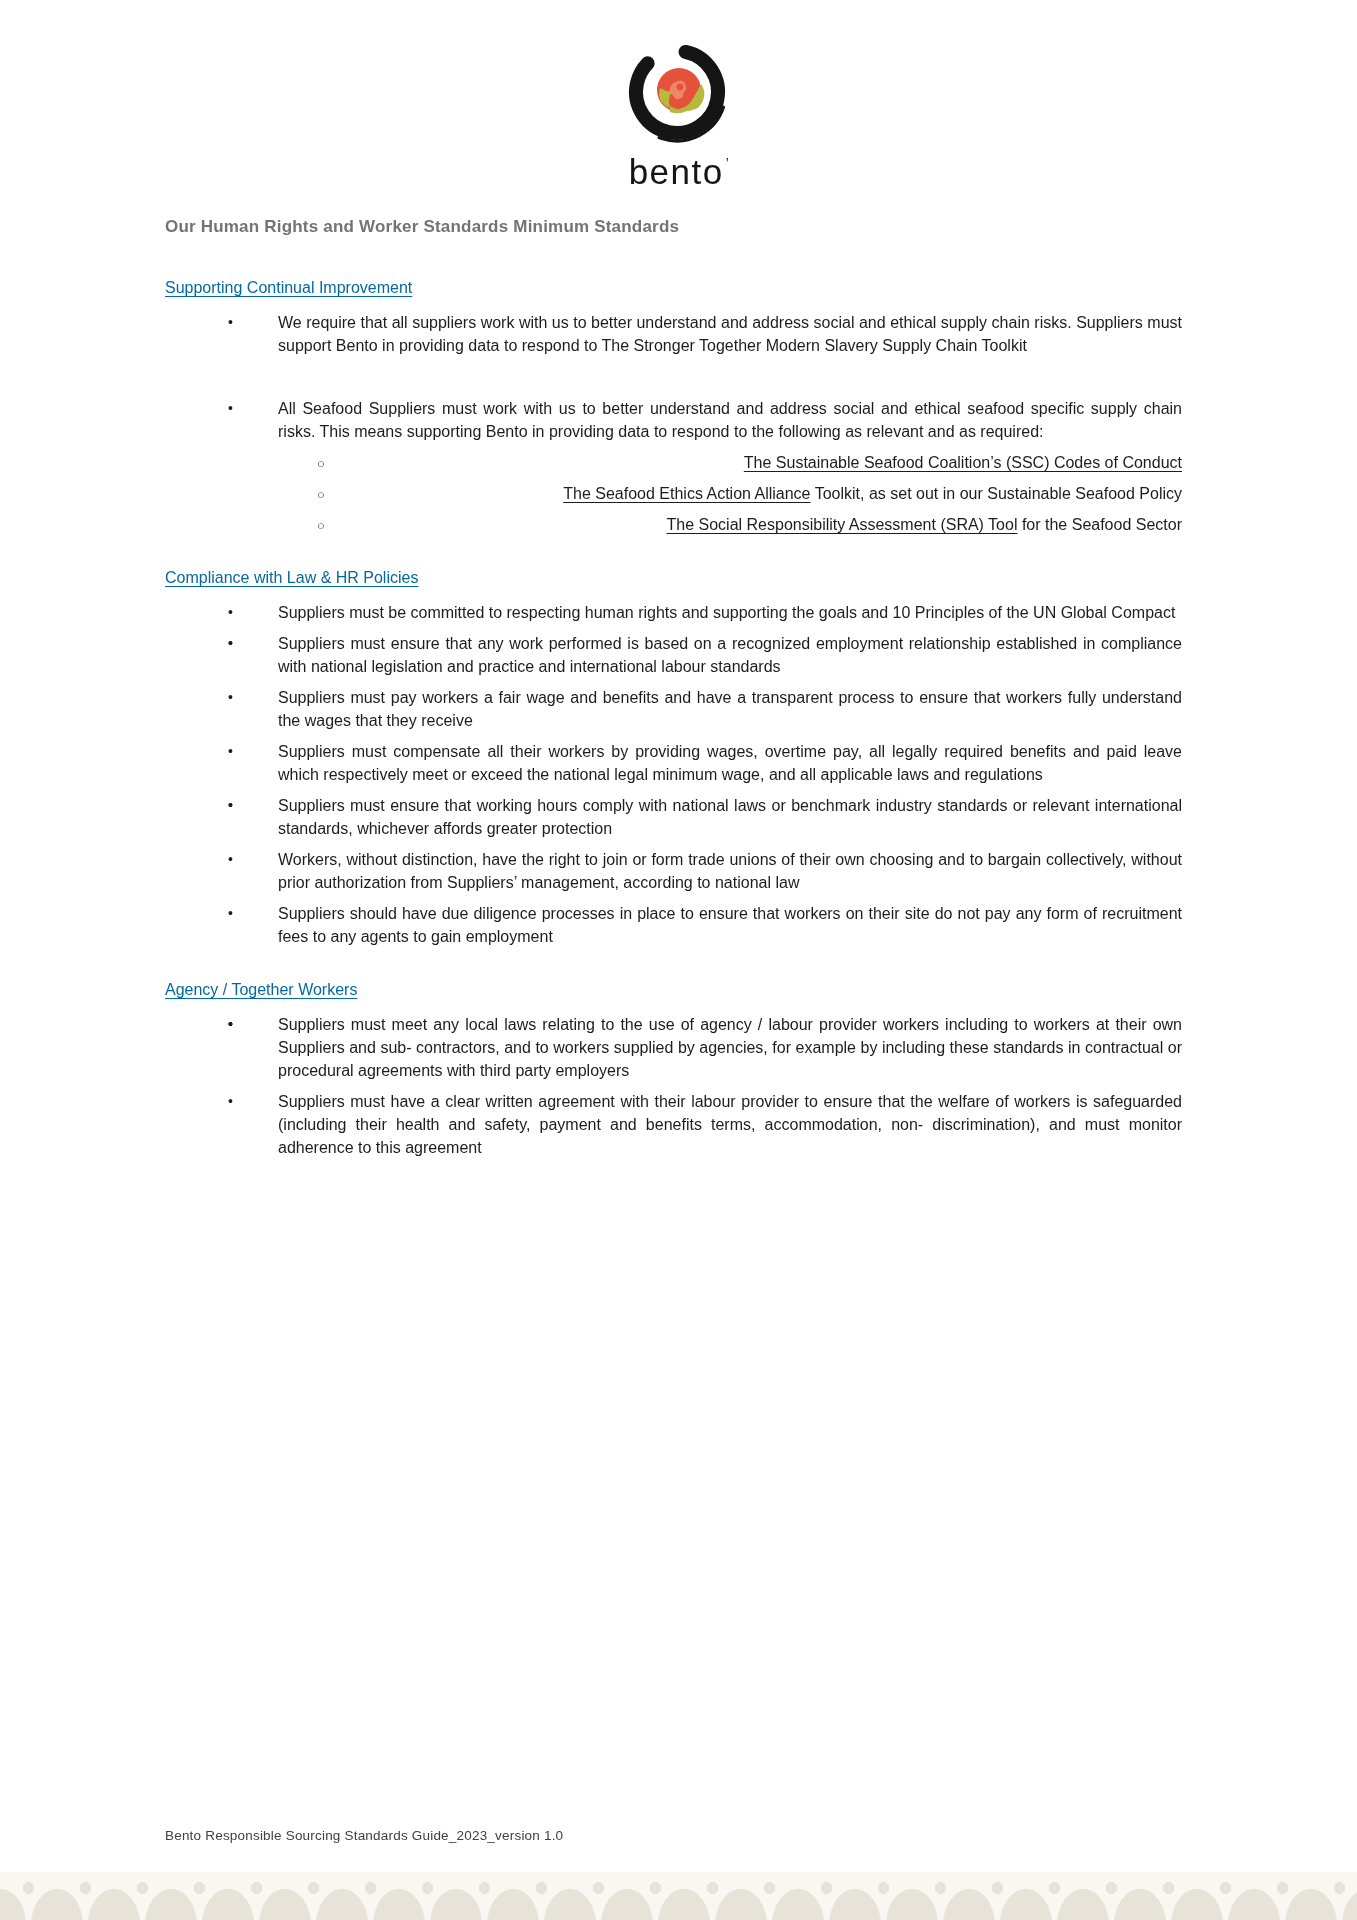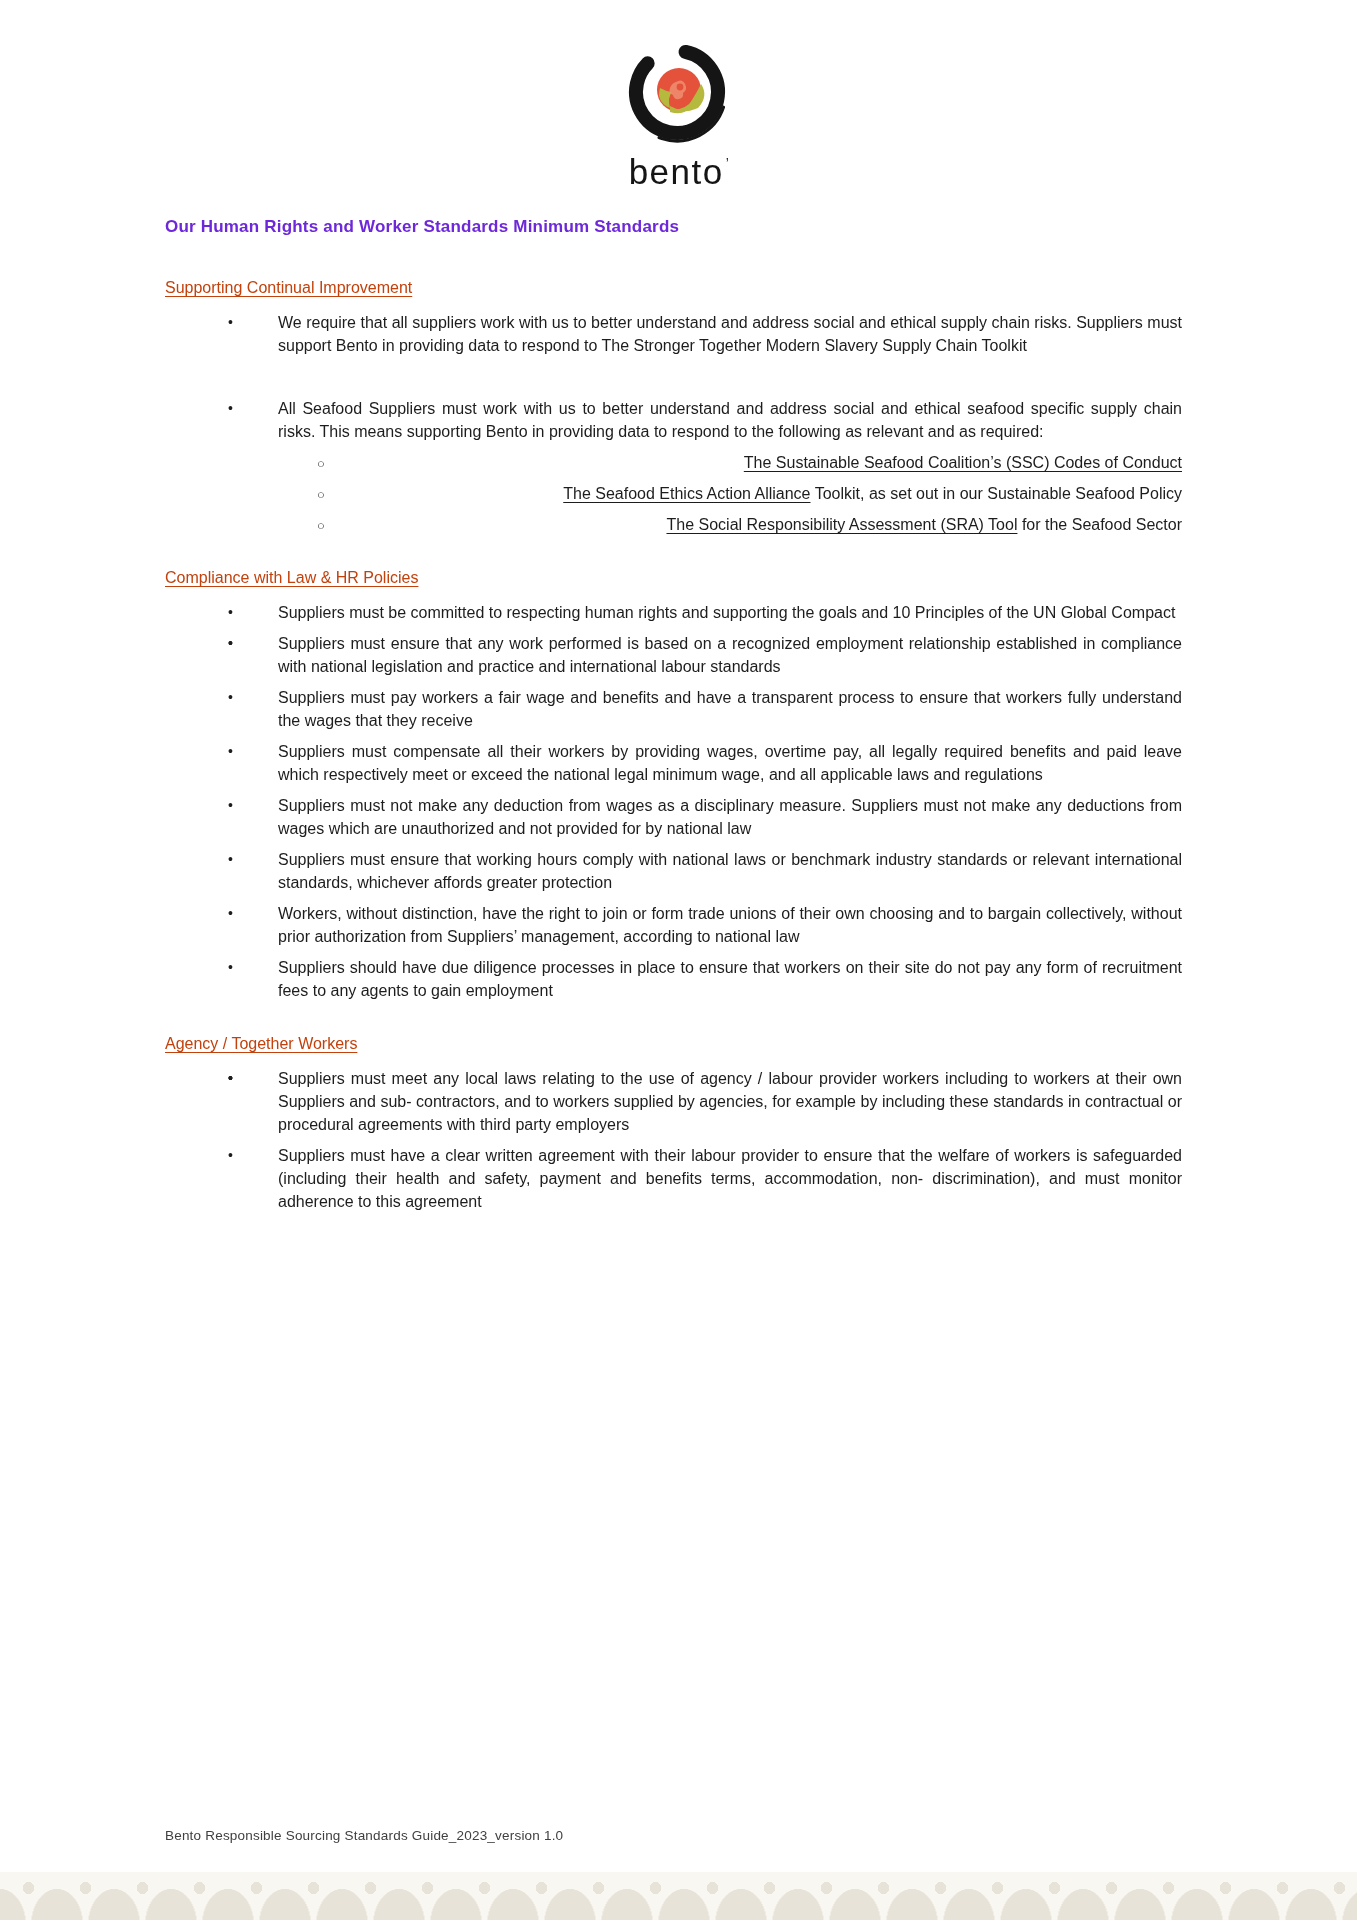--- a/index.html
+++ b/index.html
@@ -37,30 +37,30 @@
   
   .content{
     margin:26px 167px 0 165px; 
     font-size:16px;
     line-height:23px;
   }
   h1{
     font-size:17px;
     font-weight:bold;
     margin:0 0 38px 0;
-    color:#6d28d9;
+    color:#737373;
     letter-spacing:.2px;
   }
   h2{
     font-size:16px;
     font-weight:400;
     margin:30px 0 12px 0;
     text-decoration:underline;
     text-underline-offset:3px;
-    color:#c2410c;
+    color:#0369a1;
   }
   section:first-of-type h2{margin-top:0;}
   ul{list-style:none;margin:0;padding:0;}
   li{
     position:relative;
     padding-left:105px;
     margin-bottom:7px;
   }
   li .marker{
     position:absolute;
@@ -184,21 +184,20 @@
         <li>
             <span class="marker">•</span>
             <p>Suppliers must pay workers a fair wage and benefits and have a transparent process to ensure that workers fully understand the wages that they receive</p>
           </li>
         <li>
             <span class="marker">•</span>
             <p>Suppliers must compensate all their workers by providing wages, overtime pay, all legally required benefits and paid leave which respectively meet or exceed the national legal minimum wage, and all applicable laws and regulations</p>
           </li>
         <li>
             <span class="marker">•</span>
-            <p>Suppliers must not make any deduction from wages as a disciplinary measure. Suppliers must not make any deductions from wages which are unauthorized and not provided for by national law</p>
           </li>
         <li>
             <span class="marker">•</span>
             <p>Suppliers must ensure that working hours comply with national laws or benchmark industry standards or relevant international standards, whichever affords greater protection</p>
           </li>
         <li>
             <span class="marker">•</span>
             <p>Workers, without distinction, have the right to join or form trade unions of their own choosing and to bargain collectively, without prior authorization from Suppliers’ management, according to national law</p>
           </li>
         <li>

